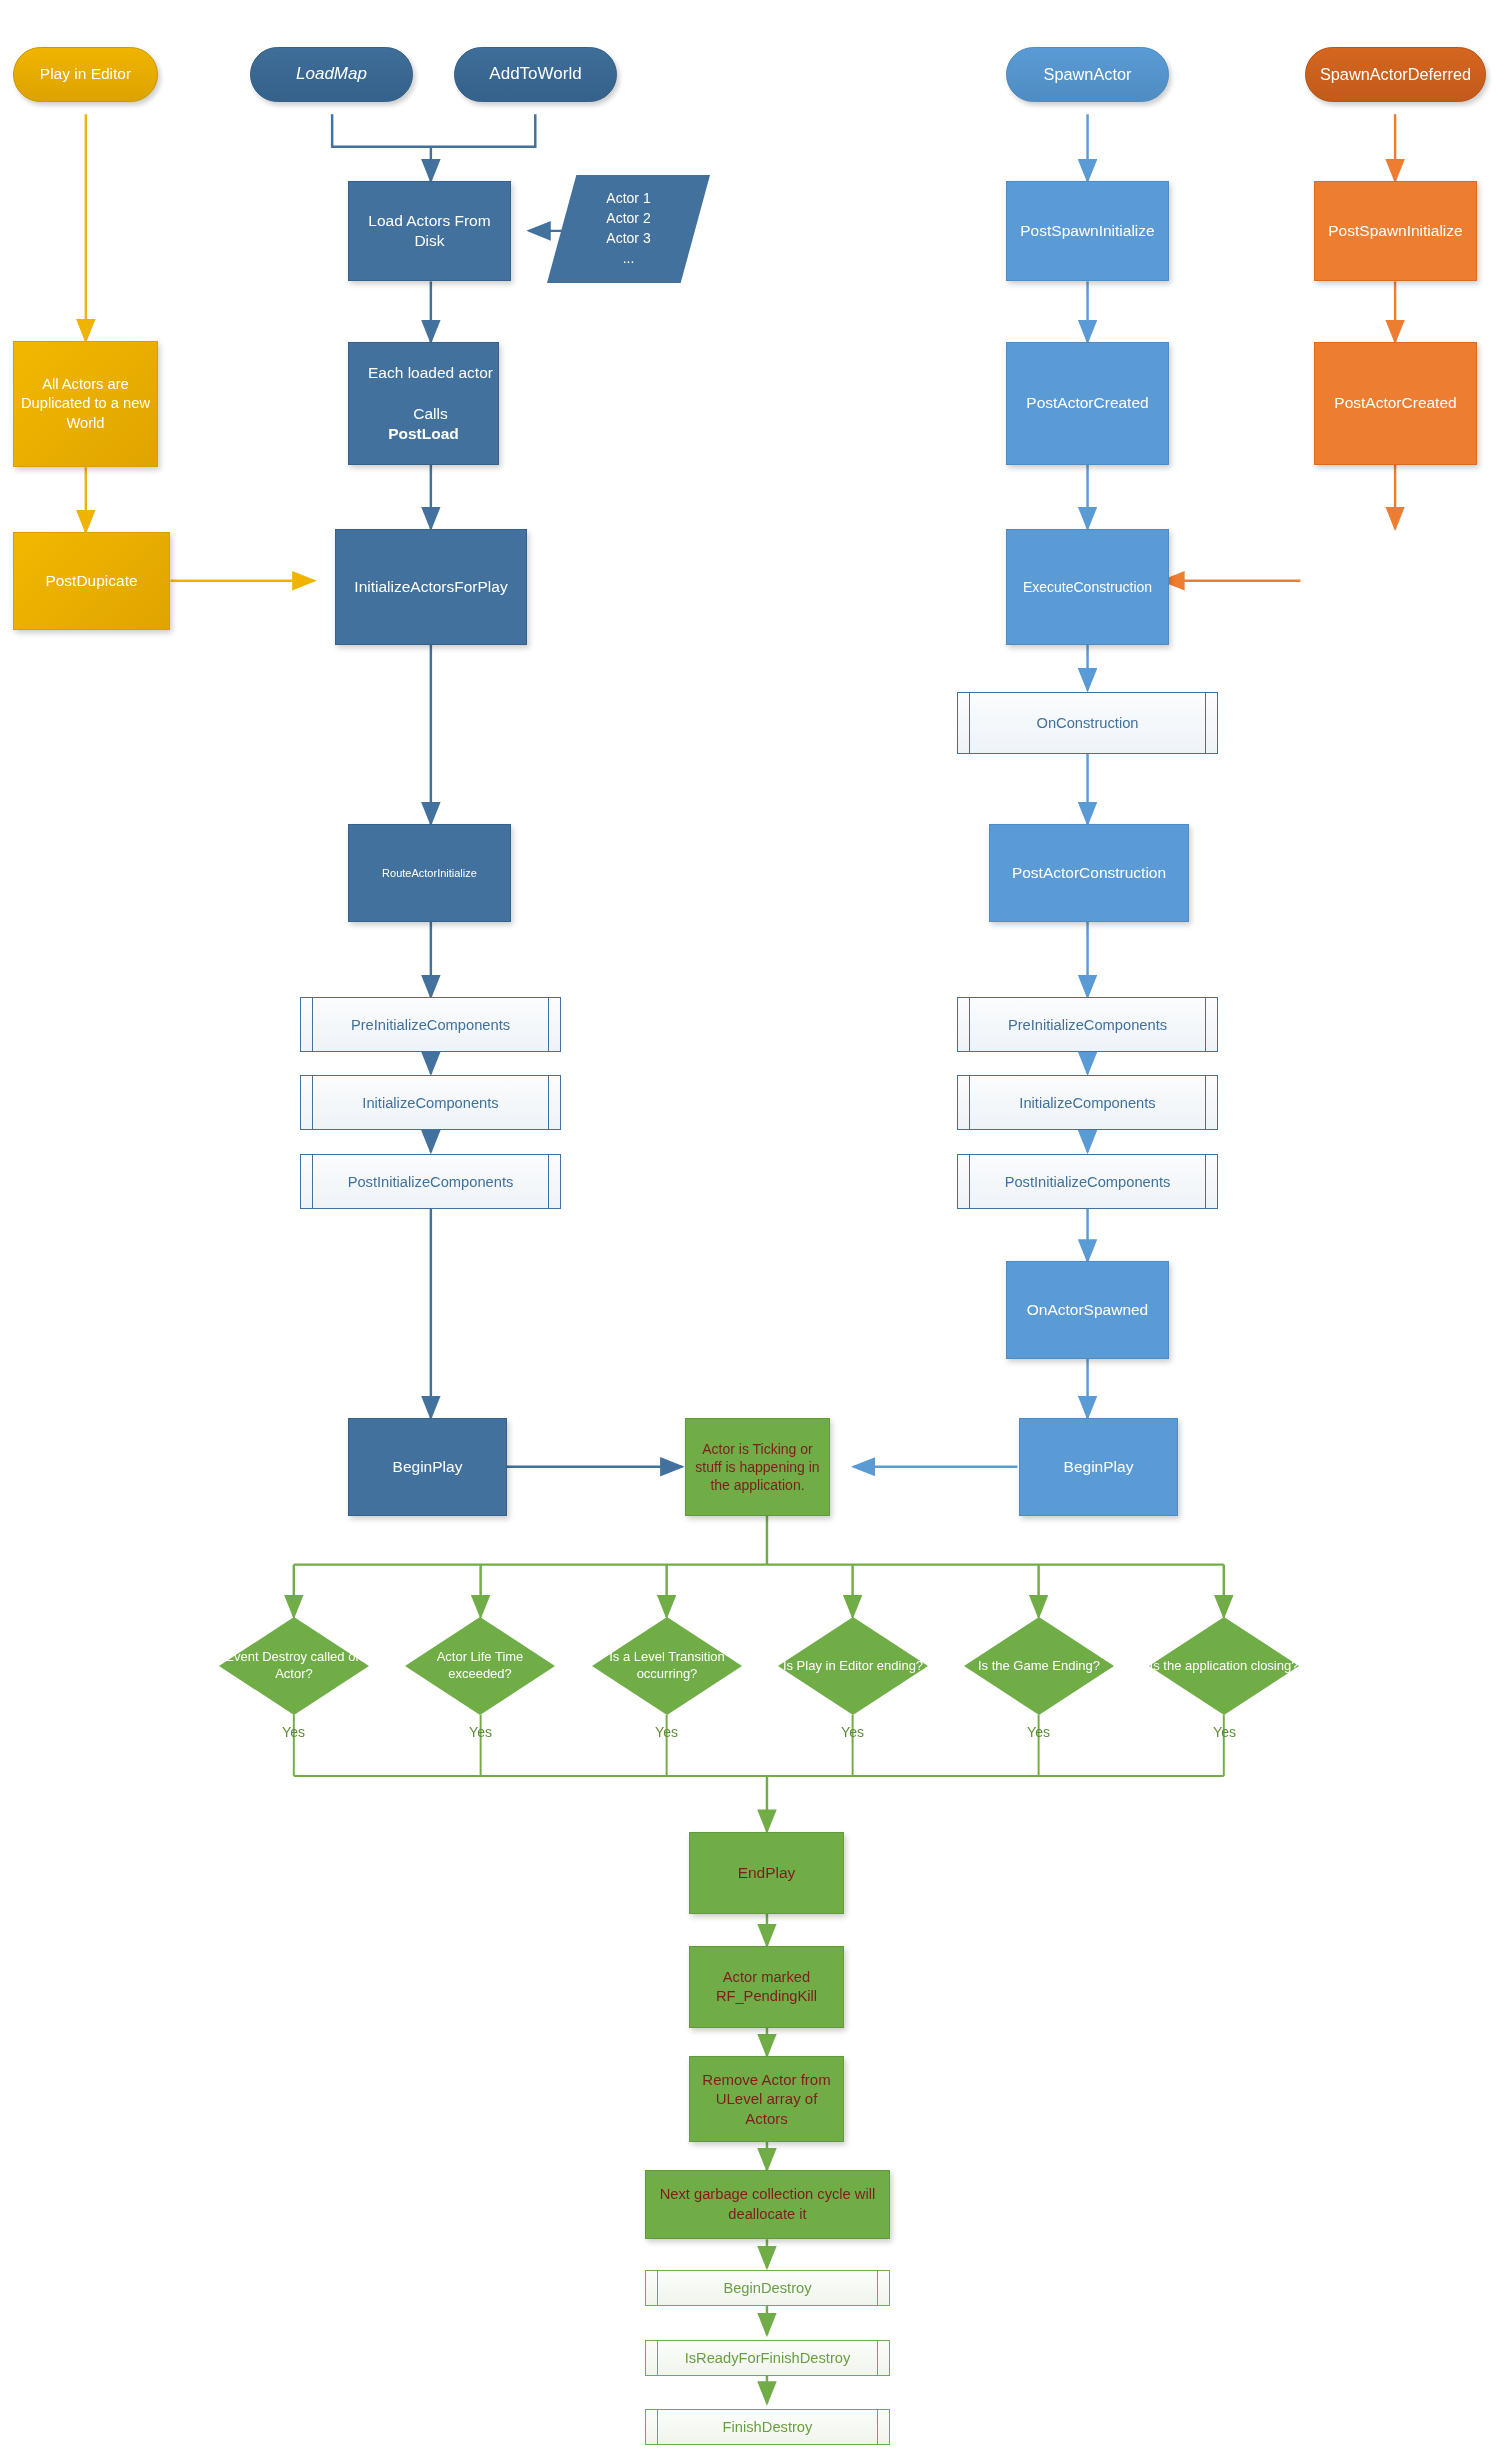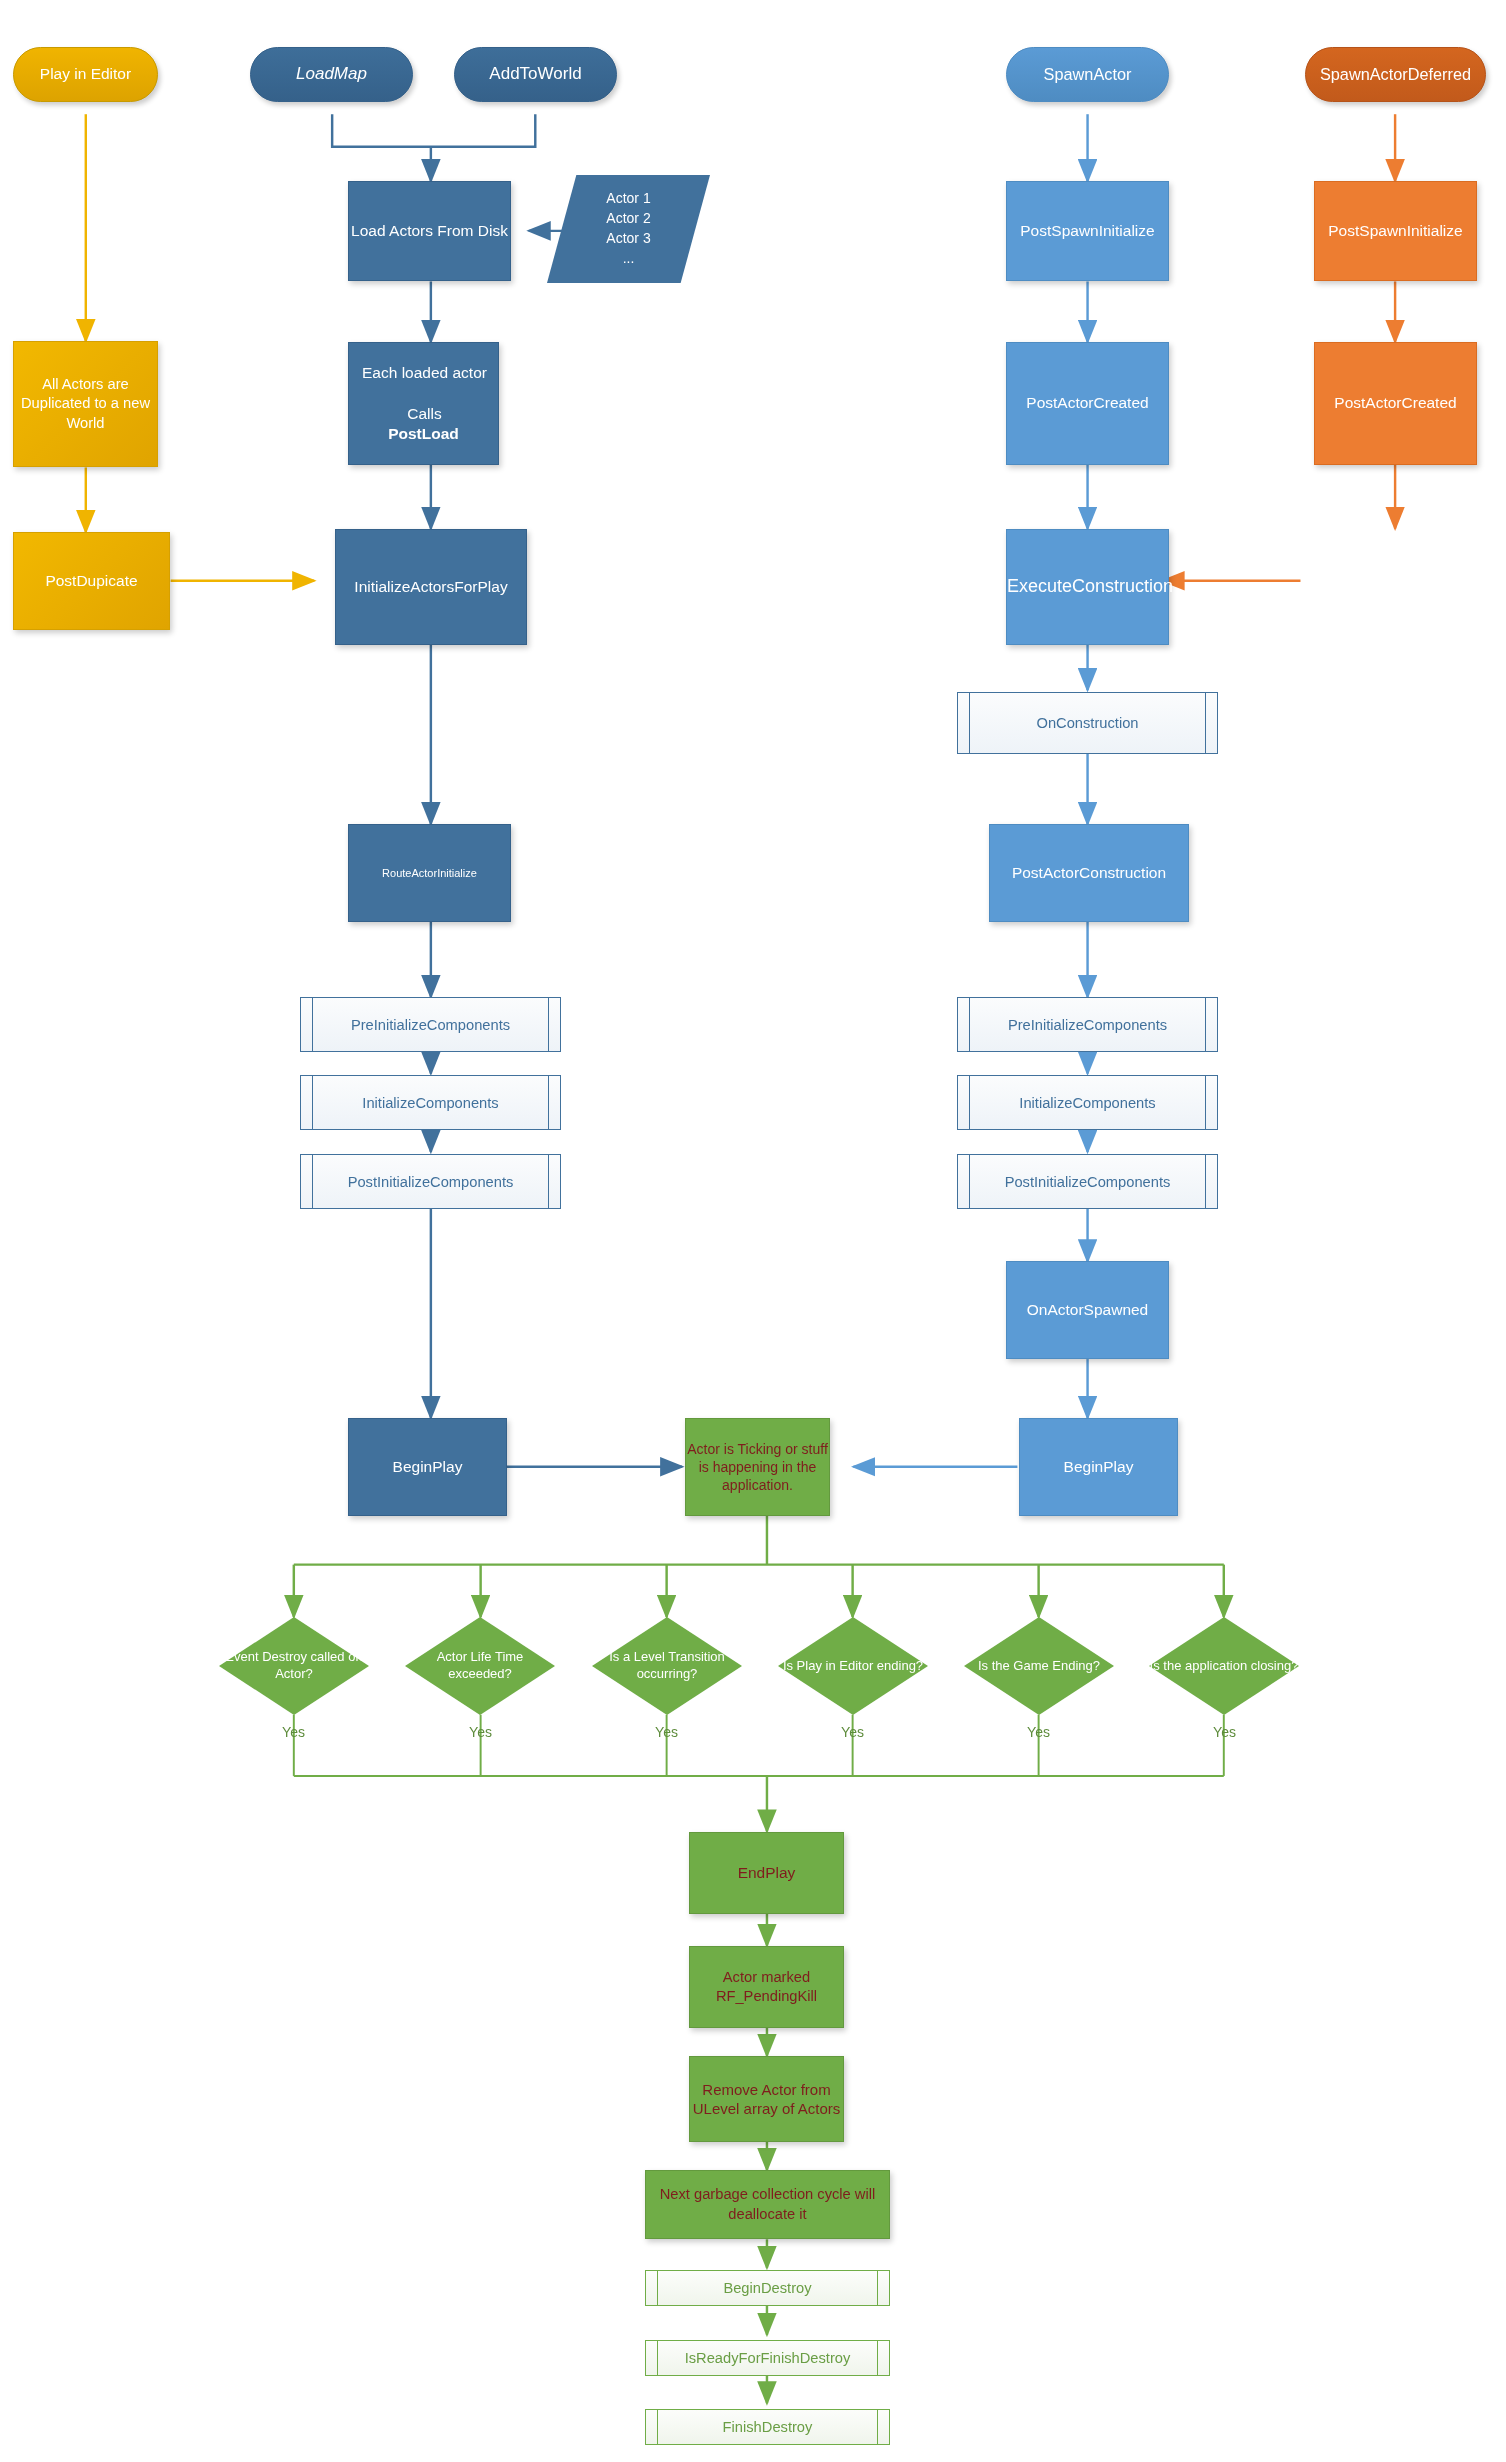--- a/index.html
+++ b/index.html
@@ -2,21 +2,21 @@
 <html style="font-size:13px"><head>
 <meta charset="utf-8">
 <style>
   html,body{margin:0;padding:0;background:#ffffff;}
   #root{position:relative;width:1507px;height:2462px;background:#fff;
         font-family:"Liberation Sans", sans-serif;overflow:hidden;}
   svg{position:absolute;left:0;top:0;width:1507px;height:2462px;}
   .node{position:absolute;box-sizing:border-box;display:flex;align-items:center;
         justify-content:center;text-align:center;line-height:1.30;
         font-family:"Liberation Sans", sans-serif;}
-  .node span{display:block;width:100%;padding:0 1px;}
+  .node span{display:block;width:100%;padding:0 7px;}
   
   .f-darkblue{background:#41719C;color:#ffffff;border:0.8px solid #35618A;
               box-shadow:2.4px 3.3px 5.7px rgba(0,0,0,.20);}
   .f-midblue {background:#5B9BD5;color:#ffffff;border:0.8px solid #4E8CC2;
               box-shadow:2.4px 3.3px 5.7px rgba(0,0,0,.20);}
   .f-yellow  {background:#EDAF00;color:#ffffff;border:0.8px solid #D6A000;
               box-shadow:2.4px 3.3px 5.7px rgba(0,0,0,.20);
               background-image:linear-gradient(135deg,#F2B800 0%,#E0A400 100%);}
   .f-orange  {background:#ED7D31;color:#ffffff;border:0.8px solid #DA6C21;
               box-shadow:2.4px 3.3px 5.7px rgba(0,0,0,.20);}
@@ -228,21 +228,21 @@
   </div>
 
   <div class="node f-midblue" style="left:1006px;top:181px;width:163px;height:100px;font-size:15.5px;">
     <span>PostSpawnInitialize</span>
   </div>
 
   <div class="node f-midblue" style="left:1006px;top:342px;width:163px;height:123px;font-size:15.5px;">
     <span>PostActorCreated</span>
   </div>
 
-  <div class="node f-midblue" style="left:1006px;top:529px;width:163px;height:116px;font-size:18px;">
+  <div class="node f-midblue" style="left:1006px;top:529px;width:163px;height:116px;font-size:14px;">
     <span>ExecuteConstruction</span>
   </div>
 
   <div class="proc b-blue" style="left:957px;top:692px;width:261px;height:62px;font-size:14.7px;">
     <i class="bar-l"></i>
     <i class="bar-r"></i>
     <span>OnConstruction</span>
   </div>
 
   <div class="node f-midblue" style="left:989px;top:824px;width:200px;height:98px;font-size:15.5px;">

